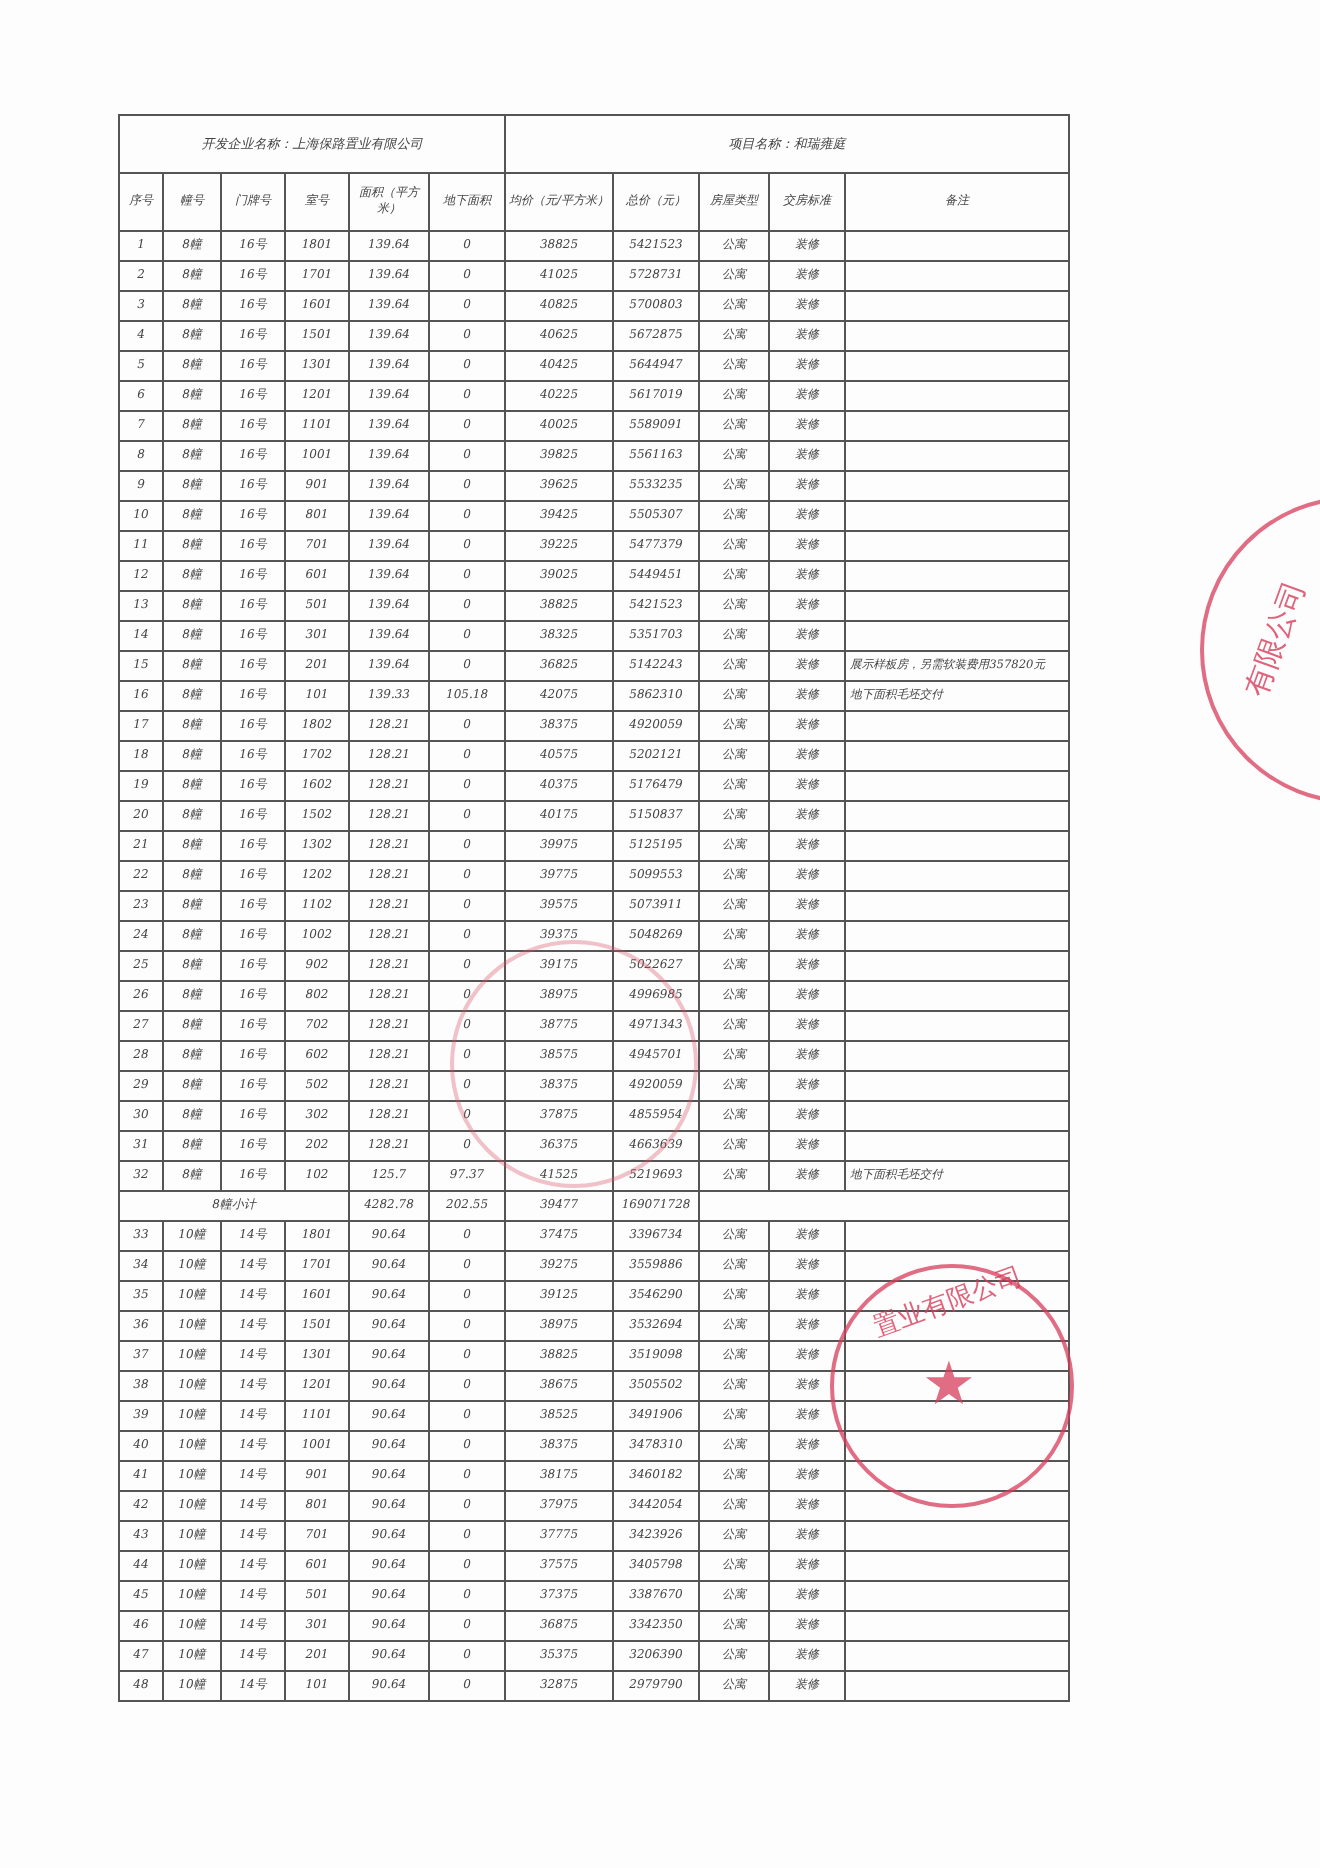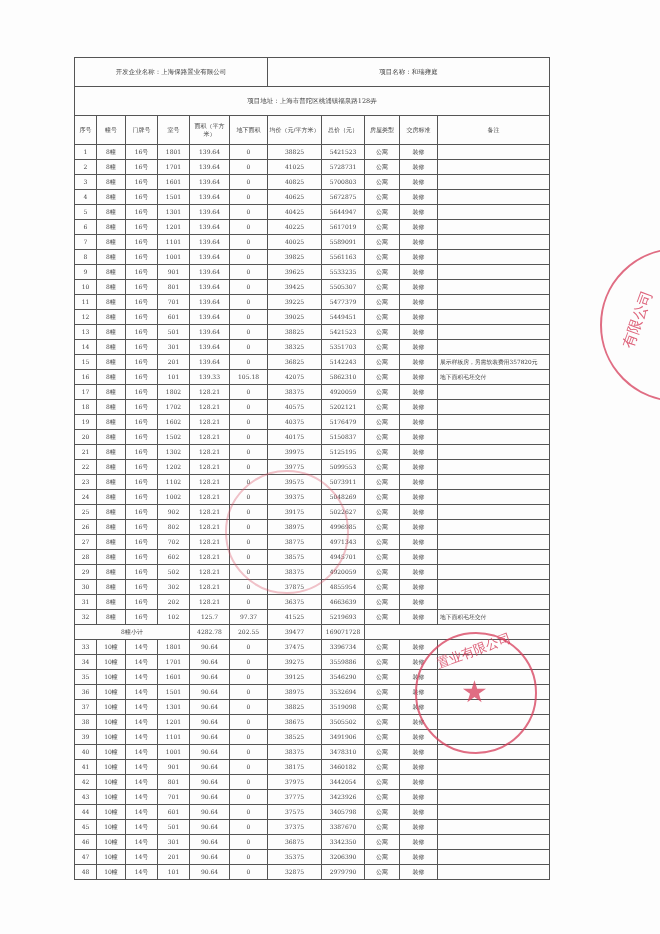--- a/index.html
+++ b/index.html
@@ -1,18 +1,18 @@
 <!DOCTYPE html>
 <html><head>
 <meta charset="utf-8">
 <style>
   html, body { margin: 0; padding: 0; background: #ffffff; }
   body { width: 660px; height: 934px; position: relative; overflow: hidden; font-family: "DejaVu Serif", "Liberation Serif", serif; color: #333; }
   .page { position: absolute; left: 0; top: 0; width: 660px; height: 934px; background: #fdfdfd; }
-  table.sheet { position: absolute; left: 74px; top: 57px; width: 475px; border-collapse: collapse; table-layout: fixed; }
+  table.sheet { position: absolute; left: 59px; top: 57px; width: 475px; border-collapse: collapse; table-layout: fixed; font-style: italic; }
   table.sheet td { border: 1px solid #555; font-size: 6px; text-align: center; vertical-align: middle; padding: 0; height: 14px; line-height: 8px; overflow: hidden; white-space: nowrap; color: #444; }
   table.sheet td.info { height: 28px; font-size: 6.5px; }
   table.sheet tr.hdr td { height: 28px; }
   table.sheet td.remark { text-align: left; padding-left: 2px; font-size: 5.8px; }
   table.sheet tr.subtotal td { font-size: 6px; }
   .stamp { position: absolute; border: 2px solid rgba(214,60,90,0.75); border-radius: 50%; pointer-events: none; }
   .stamp-a { left: 600px; top: 248px; width: 150px; height: 150px; }
   .stamp-b { left: 415px; top: 632px; width: 118px; height: 118px; }
   .stamp-c { left: 225px; top: 470px; width: 120px; height: 120px; border-color: rgba(214,80,100,0.35); }
   .stamp-text { position: absolute; color: rgba(214,60,90,0.8); font-size: 15px; font-family: "DejaVu Sans", sans-serif; white-space: nowrap; }
@@ -34,23 +34,20 @@
         <col style="width:43px">
       <col style="width:35px">
         <col style="width:38px">
         <col style="width:112px">
     </colgroup>
     <tbody id="tbody">
       <tr>
         <td class="info" colspan="6">开发企业名称：上海保路置业有限公司</td>
         <td class="info" colspan="5">项目名称：和瑞雍庭</td>
       </tr>
-      <tr>
-        <td class="info" colspan="11">项目地址：上海市普陀区桃浦镇福泉路128弄</td>
-      </tr>
       <tr class="hdr">
         <td>序号</td>
         <td>幢号</td>
         <td>门牌号</td>
         <td>室号</td>
         <td style="white-space:normal">面积（平方米）</td>
         <td>地下面积</td>
         <td style="white-space:normal">均价（元/平方米）</td>
         <td style="white-space:normal">总价（元）</td>
         <td>房屋类型</td>

